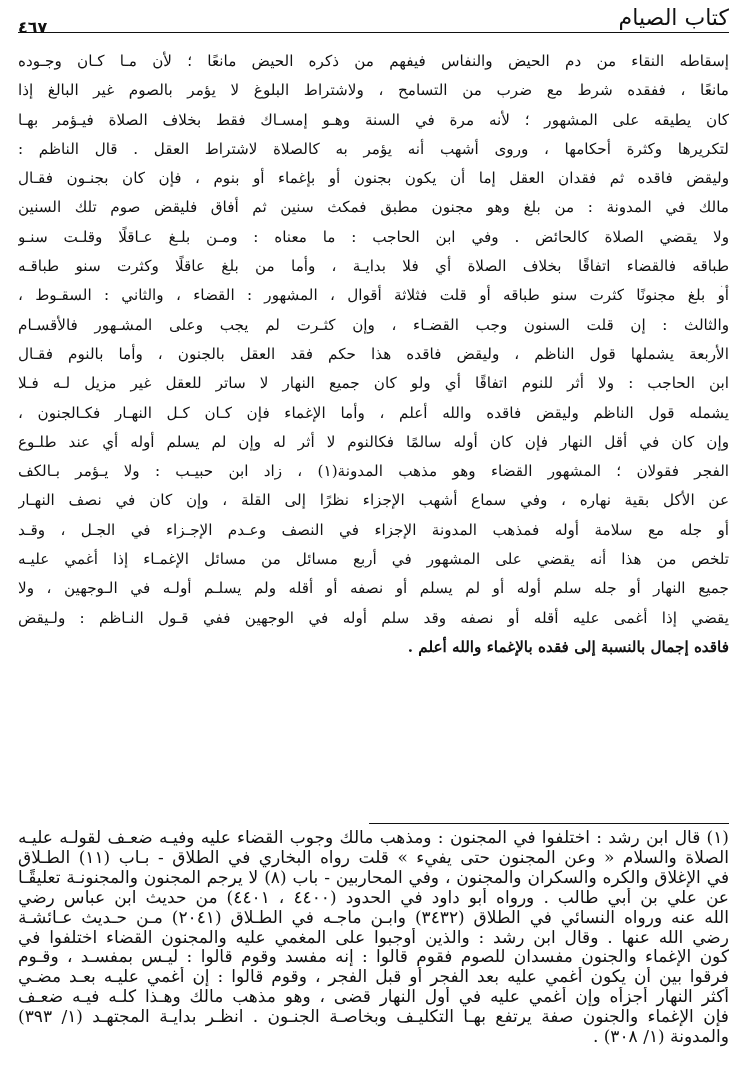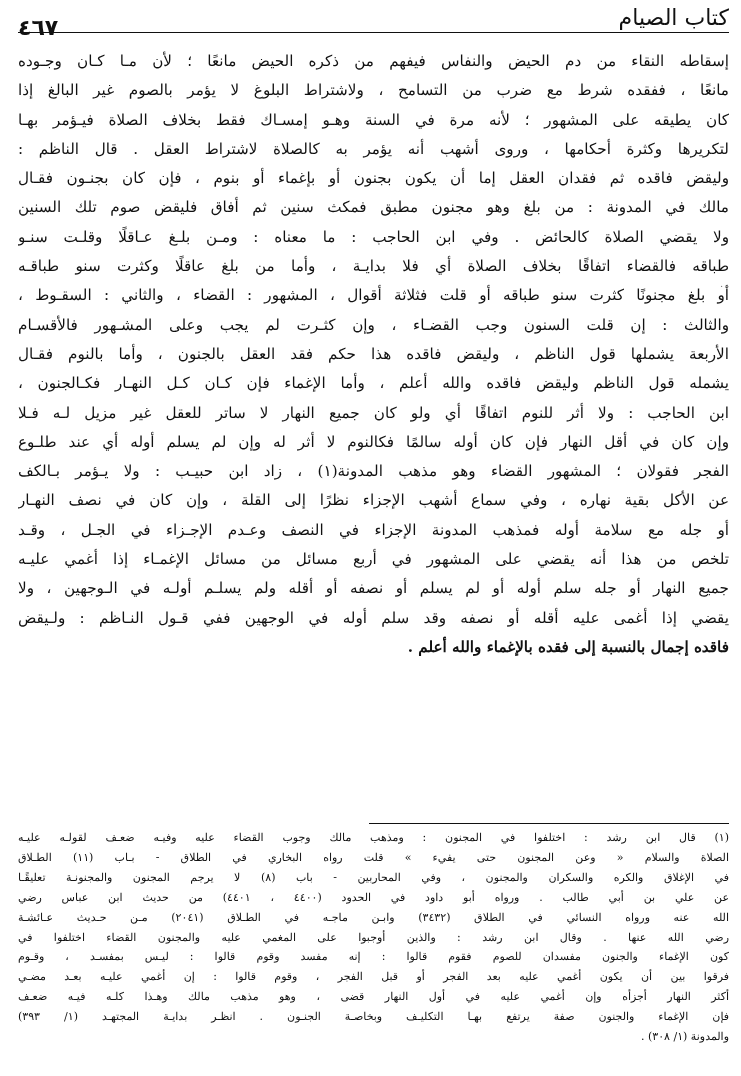--- a/index.html
+++ b/index.html
@@ -8,33 +8,33 @@
       font-family: "DejaVu Serif", "Liberation Serif", serif;
       color: #111;
     }
     .page { position: absolute; left: 0; top: 0; width: 741px; height: 1076px; direction: rtl; }
     .header {
       position: absolute; left: 18px; right: 12px; top: 2px; height: 30px;
       display: flex; justify-content: space-between; align-items: center;
       border-bottom: 1.5px solid #111;
     }
     .header-title { font-size: 22px; font-weight: normal; font-family: "DejaVu Sans", sans-serif; }
-    .page-number { font-size: 22px; font-weight: bold; font-family: "DejaVu Sans", sans-serif; margin-top: 20px; }
+    .page-number { font-size: 16px; font-weight: bold; font-family: "DejaVu Sans", sans-serif; margin-top: 20px; }
     .body-text {
       position: absolute; left: 18px; right: 12px; top: 47px;
       font-size: 15.2px; line-height: 29.3px; text-align: justify;
       text-align-last: right;
     }
     .body-text .line { display: block; text-align: justify; text-align-last: justify; white-space: nowrap; overflow: hidden; }
     .body-text .line.last { text-align-last: right; font-weight: bold; }
     .margin-mark { position: absolute; left: 720px; top: 278px; font-size: 10px; color: #777; direction: ltr; }
     .rule { position: absolute; right: 12px; top: 823px; width: 360px; height: 0; border-top: 1.2px solid #111; }
     .footnotes {
       position: absolute; left: 18px; right: 12px; top: 828px;
-      font-size: 11px; line-height: 19.9px;
+      font-size: 17px; line-height: 19.9px;
     }
     .footnotes .line { display: block; text-align: justify; text-align-last: justify; white-space: nowrap; overflow: hidden; }
     .footnotes .line.last { text-align-last: right; }
   </style>
 </head>
 <body>
 
 <div class="page">
   <div class="header">
     <span class="header-title">كتاب الصيام</span>
@@ -46,22 +46,22 @@
     <span class="line">مانعًا ، ففقده شرط مع ضرب من التسامح ، ولاشتراط البلوغ لا يؤمر بالصوم غير البالغ إذا</span>
     <span class="line">كان يطيقه على المشهور ؛ لأنه مرة في السنة وهـو إمسـاك فقط بخلاف الصلاة فيـؤمر بهـا</span>
     <span class="line">لتكريرها وكثرة أحكامها ، وروى أشهب أنه يؤمر به كالصلاة لاشتراط العقل . قال الناظم :</span>
     <span class="line">وليقض فاقده ثم فقدان العقل إما أن يكون بجنون أو بإغماء أو بنوم ، فإن كان بجنـون فقـال</span>
     <span class="line">مالك في المدونة : من بلغ وهو مجنون مطبق فمكث سنين ثم أفاق فليقض صوم تلك السنين</span>
     <span class="line">ولا يقضي الصلاة كالحائض . وفي ابن الحاجب : ما معناه : ومـن بلـغ عـاقلًا وقلـت سنـو</span>
     <span class="line">طباقه فالقضاء اتفاقًا بخلاف الصلاة أي فلا بدايـة ، وأما من بلغ عاقلًا وكثرت سنو طباقـه</span>
     <span class="line">أو بلغ مجنونًا كثرت سنو طباقه أو قلت فثلاثة أقوال ، المشهور : القضاء ، والثاني : السقـوط ،</span>
     <span class="line">والثالث : إن قلت السنون وجب القضـاء ، وإن كثـرت لم يجب وعلى المشـهور فالأقسـام</span>
     <span class="line">الأربعة يشملها قول الناظم ، وليقض فاقده هذا حكم فقد العقل بالجنون ، وأما بالنوم فقـال</span>
+    <span class="line">ابن الحاجب : ولا أثر للنوم اتفاقًا أي ولو كان جميع النهار لا ساتر للعقل غير مزيل لـه فـلا</span>
     <span class="line">يشمله قول الناظم وليقض فاقده والله أعلم ، وأما الإغماء فإن كـان كـل النهـار فكـالجنون ،</span>
-    <span class="line">ابن الحاجب : ولا أثر للنوم اتفاقًا أي ولو كان جميع النهار لا ساتر للعقل غير مزيل لـه فـلا</span>
     <span class="line">وإن كان في أقل النهار فإن كان أوله سالمًا فكالنوم لا أثر له وإن لم يسلم أوله أي عند طلـوع</span>
     <span class="line">الفجر فقولان ؛ المشهور القضاء وهو مذهب المدونة(١) ، زاد ابن حبيـب : ولا يـؤمر بـالكف</span>
     <span class="line">عن الأكل بقية نهاره ، وفي سماع أشهب الإجزاء نظرًا إلى القلة ، وإن كان في نصف النهـار</span>
     <span class="line">أو جله مع سلامة أوله فمذهب المدونة الإجزاء في النصف وعـدم الإجـزاء في الجـل ، وقـد</span>
     <span class="line">تلخص من هذا أنه يقضي على المشهور في أربع مسائل من مسائل الإغمـاء إذا أغمي عليـه</span>
     <span class="line">جميع النهار أو جله سلم أوله أو لم يسلم أو نصفه أو أقله ولم يسلـم أولـه في الـوجهين ، ولا</span>
     <span class="line">يقضي إذا أغمى عليه أقله أو نصفه وقد سلم أوله في الوجهين ففي قـول النـاظم : ولـيقض</span>
     <span class="line last">فاقده إجمال بالنسبة إلى فقده بالإغماء والله أعلم .</span>
   </div>
 

